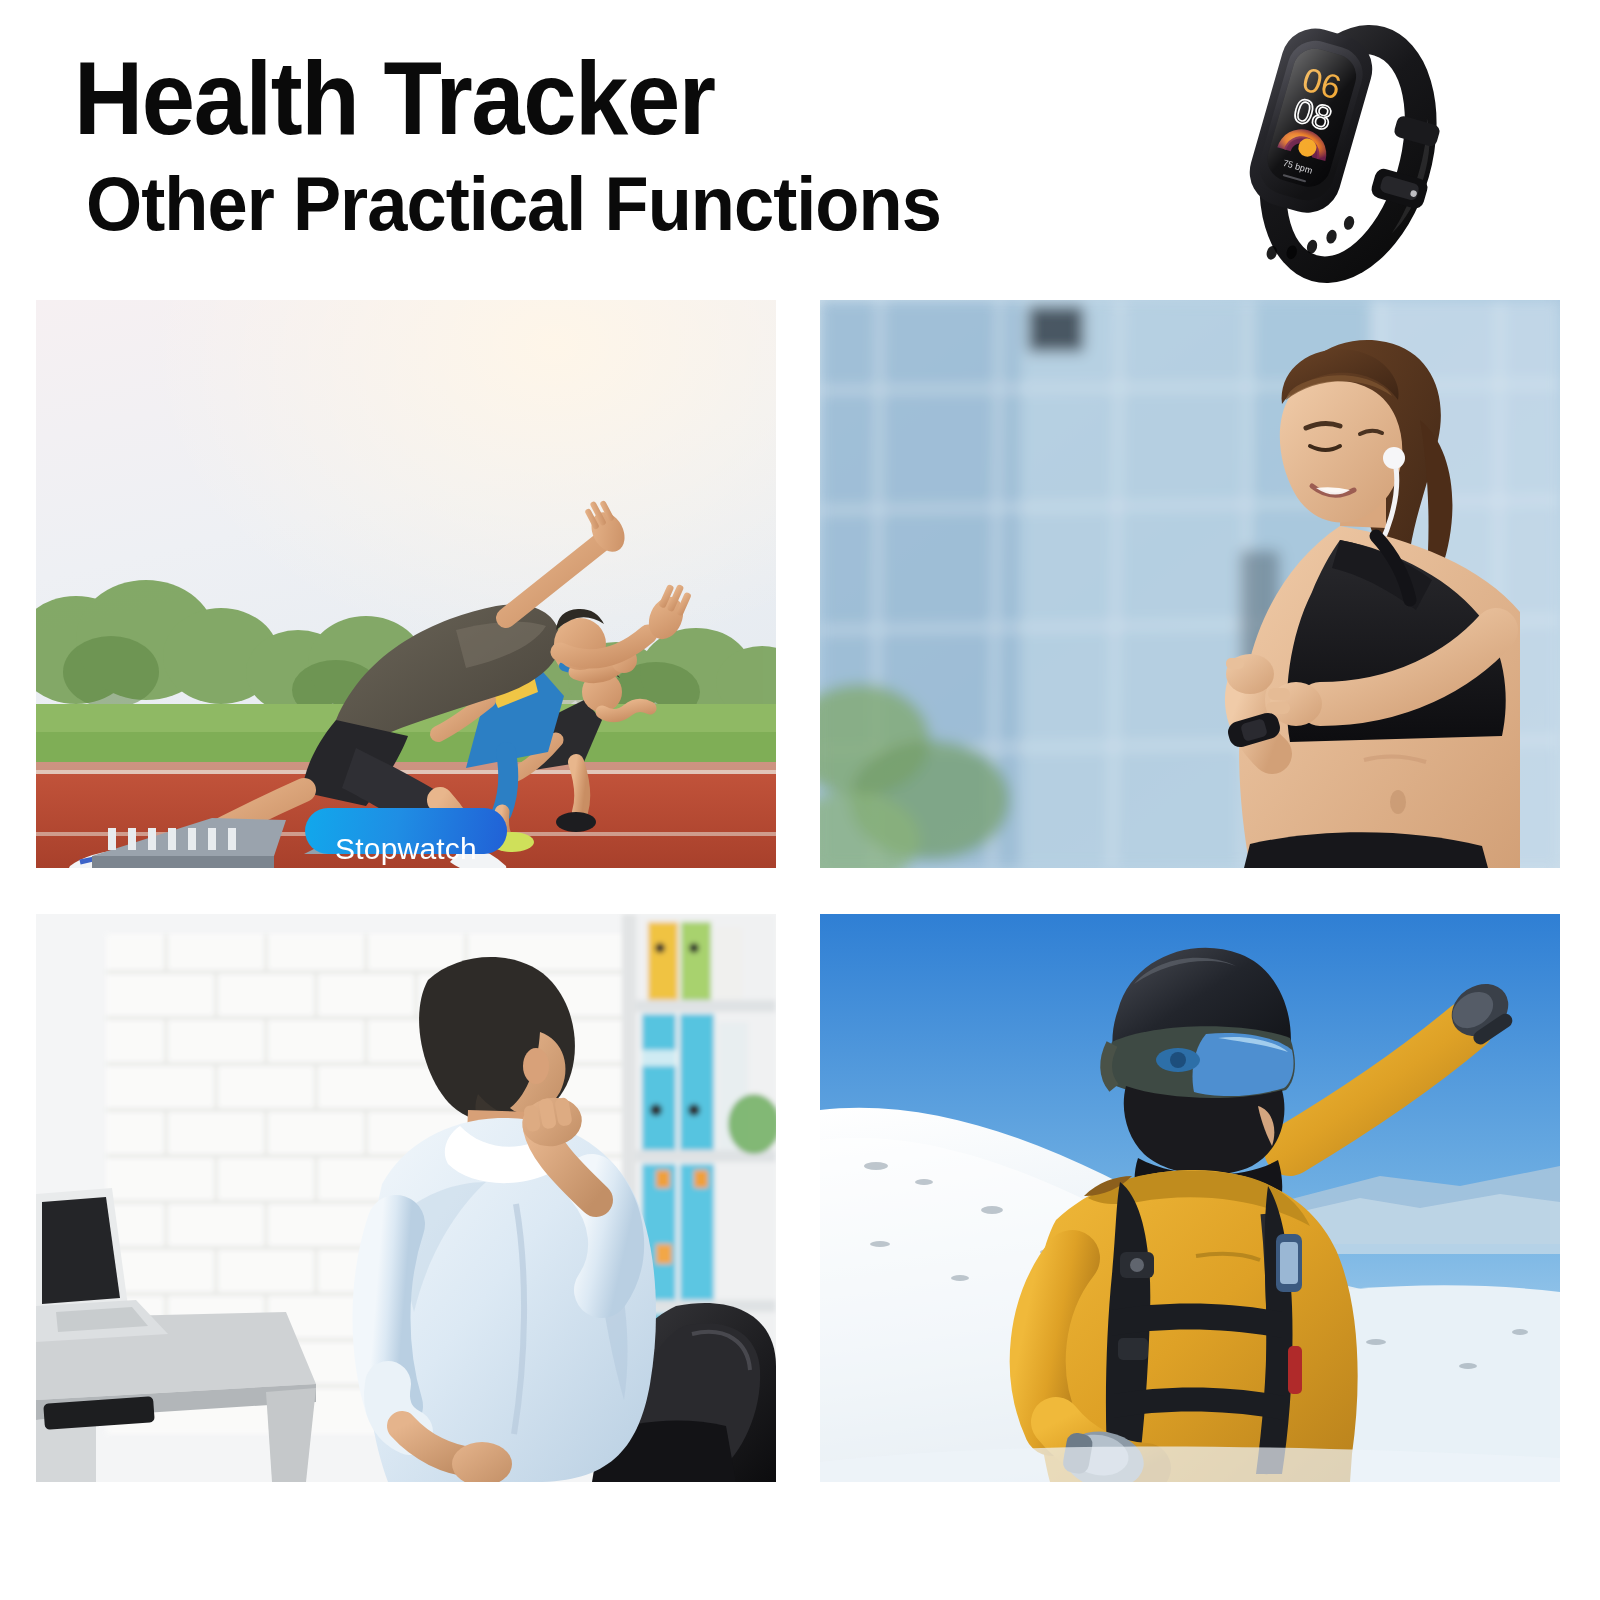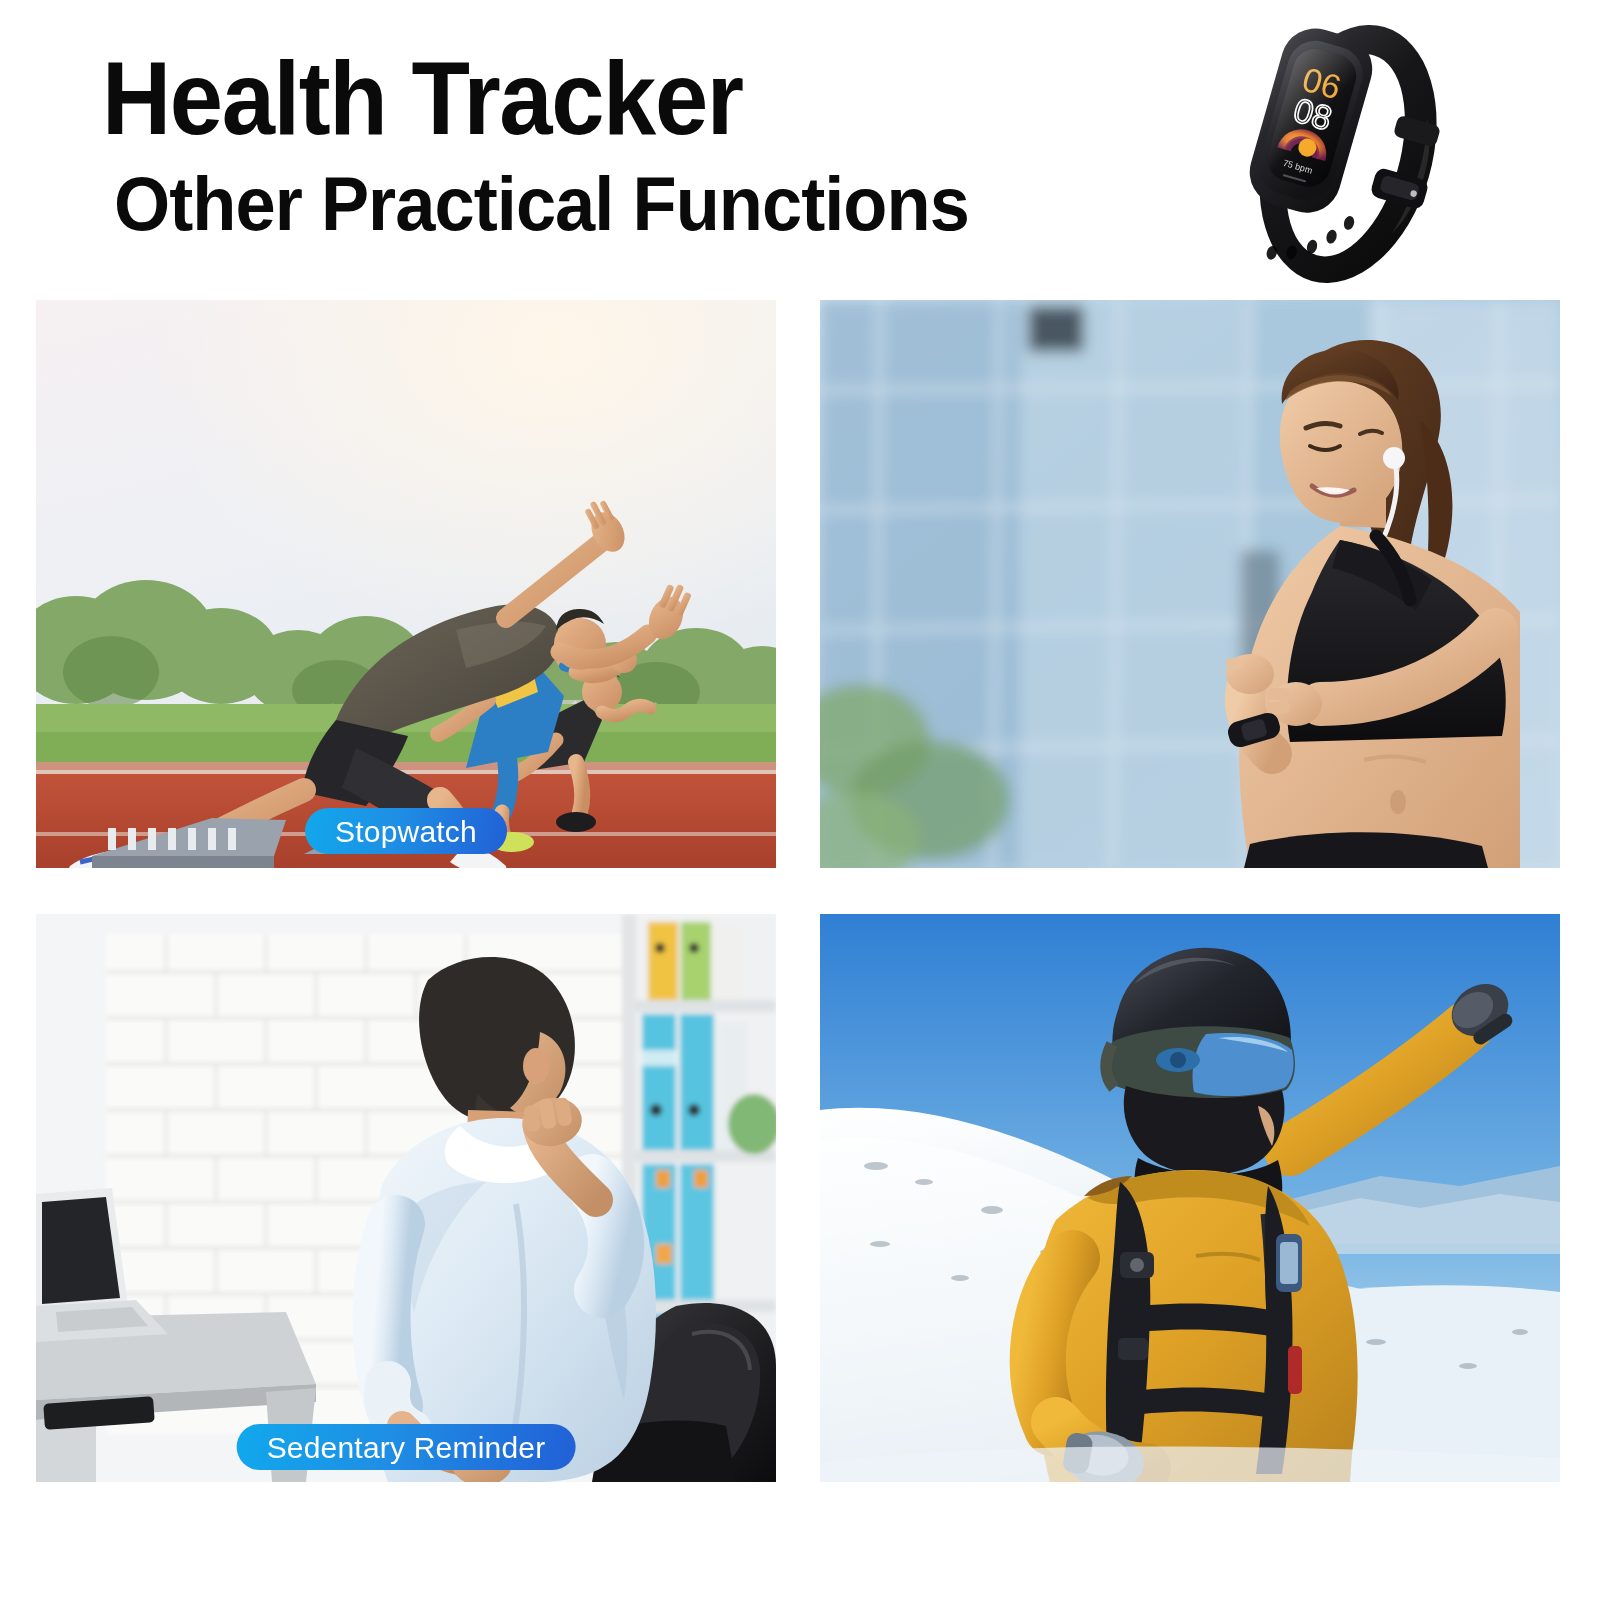--- a/index.html
+++ b/index.html
@@ -9,21 +9,20 @@
     font-family: "Liberation Sans", sans-serif;
     position: relative;
     overflow: hidden;
   }
 
   
   .header {
     position: absolute;
     left: 74px; top: 46px;
     width: 1060px;
-    margin-left: 28px;
   }
   .title-main {
     font-size: 103px;
     font-weight: 700;
     color: #0a0a0a;
     letter-spacing: -1.5px;
     line-height: 1.02;
     transform: scaleX(0.93);
     transform-origin: left center;
     white-space: nowrap;
@@ -66,21 +65,21 @@
   }
   .panel svg { display: block; width: 100%; height: 100%; }
 
   
   .pill {
     position: absolute;
     bottom: 12px;
     left: 50%;
     transform: translateX(-50%);
     height: 46px;
-    padding: 1px 30px;
+    padding: 18px 30px;
     border-radius: 23px;
     background: linear-gradient(100deg, #11a8ec 0%, #1f8ee4 45%, #2160d6 100%);
     color: #ffffff;
     font-size: 30px;
     font-weight: 400;
     line-height: 46px;
     white-space: nowrap;
     letter-spacing: 0.2px;
   }
   .pill-tl { bottom: 14px; }
@@ -580,21 +579,20 @@
 
         <path d="M360 310 C340 370 342 440 358 492" stroke="url(#shirtC)" stroke-width="58" fill="none" stroke-linecap="round"></path>
 
         <path d="M352 470 C348 492 356 510 374 518" stroke="#eaf2f8" stroke-width="46" fill="none" stroke-linecap="round"></path>
         <path d="M366 512 C386 534 412 546 436 548" stroke="url(#skinC)" stroke-width="30" fill="none" stroke-linecap="round"></path>
         <g transform="translate(446 550)">
           <ellipse cx="0" cy="0" rx="30" ry="22" fill="url(#skinC)"></ellipse>
         </g>
       </g>
     </svg>
-    <div class="pill">Sedentary Reminder</div>
   </div>
 
   <div class="panel">
     <svg viewBox="0 0 740 568" preserveAspectRatio="xMidYMid slice" xmlns="http://www.w3.org/2000/svg">
       <defs>
         <linearGradient id="skyD" x1="0" y1="0" x2="0" y2="1">
           <stop offset="0%" stop-color="#2f7fd4"></stop>
           <stop offset="55%" stop-color="#76b4e4"></stop>
           <stop offset="100%" stop-color="#cfe4f2"></stop>
         </linearGradient>

